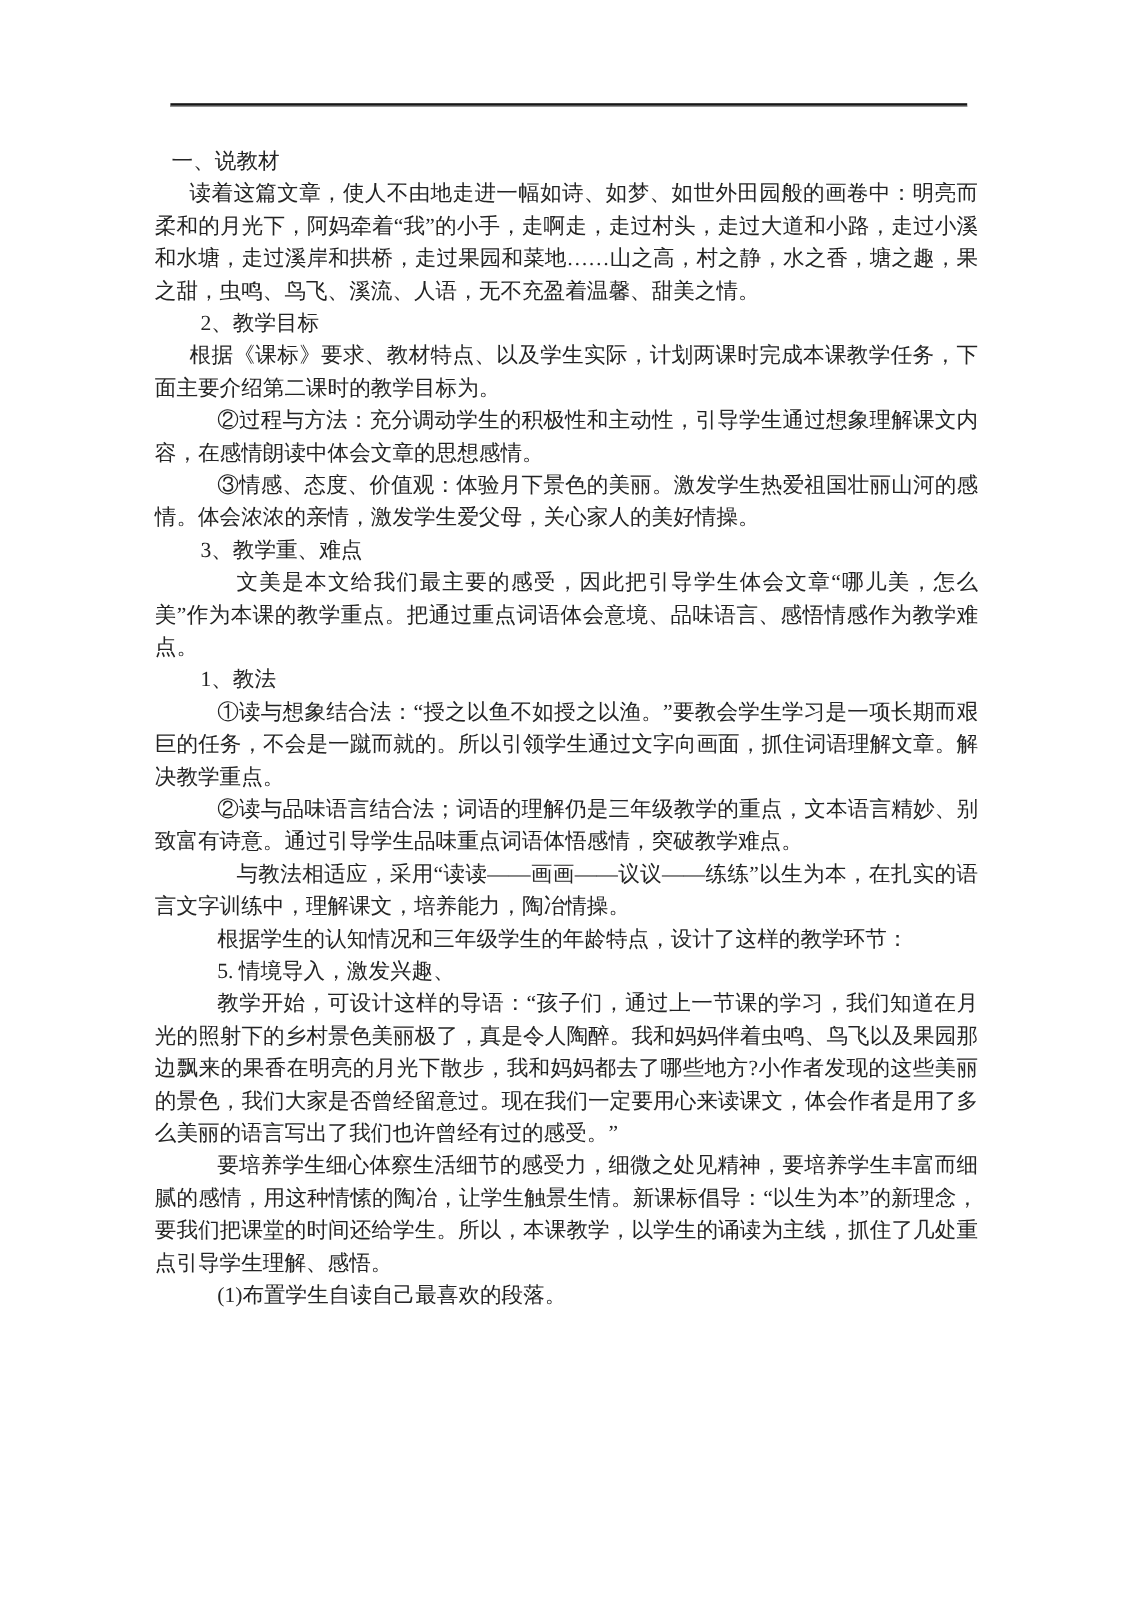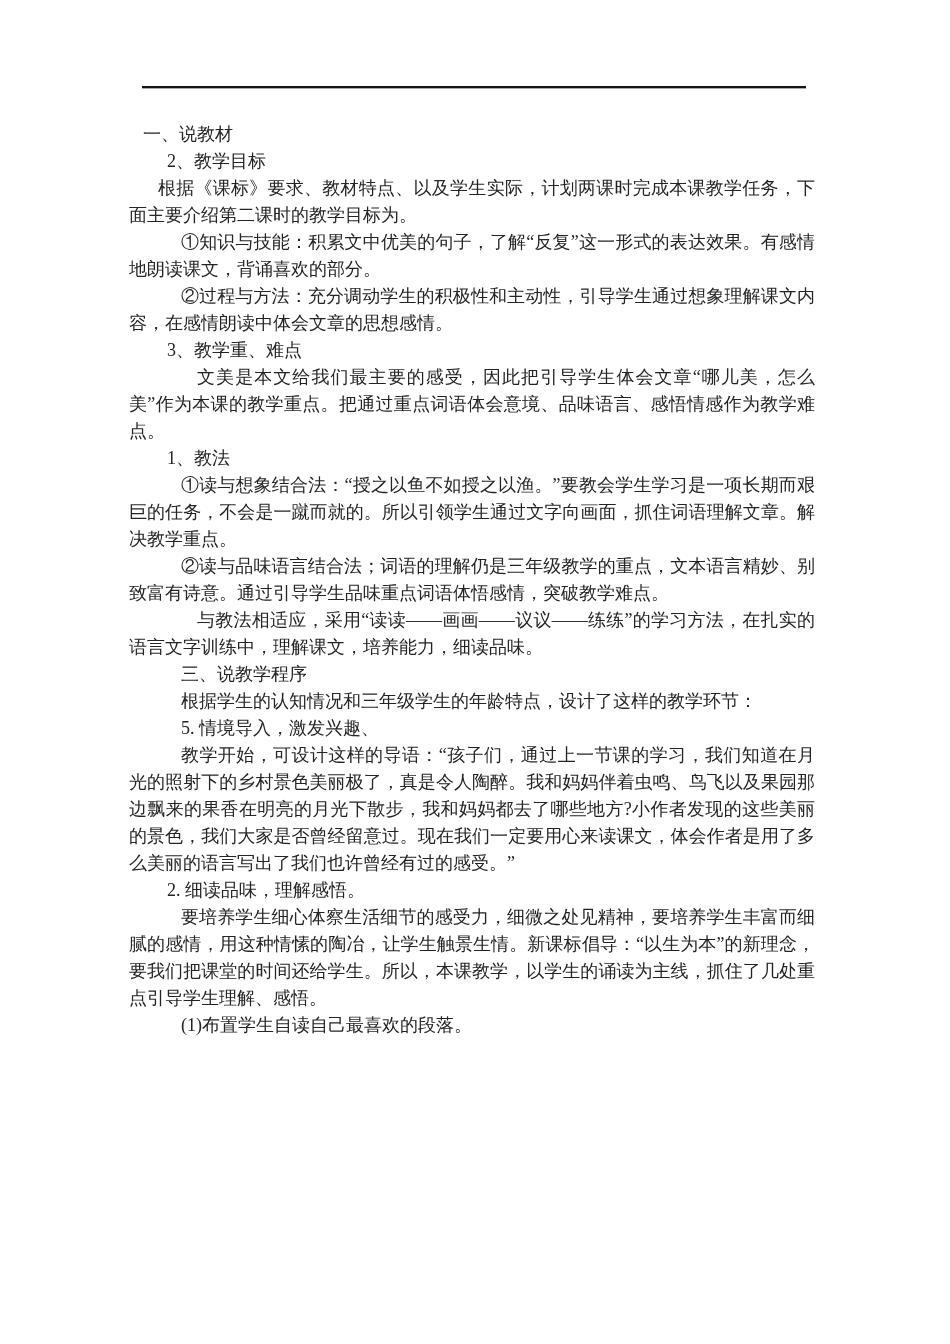--- a/index.html
+++ b/index.html
@@ -37,33 +37,32 @@
   .gap{margin-top:26px}      
 </style>
 </head>
 <body>
 
 <div class="page">
   <div class="header-rule"></div>
 
   <div class="doc">
     <p class="ind-a">一、说教材</p>
+    <p class="ind-c">读着这篇文章，使人不由地走进一幅如诗、如梦、如世外田园般的画卷中：明亮而柔和的月光下，阿妈牵着“我”的小手，走啊走，走过村头，走过大道和小路，走过小溪和水塘，走过溪岸和拱桥，走过果园和菜地……山之高，村之静，水之香，塘之趣，果之甜，虫鸣、鸟飞、溪流、人语，无不充盈着温馨、甜美之情。</p>
     <p class="ind-b">2、教学目标</p>
     <p class="ind-c">根据《课标》要求、教材特点、以及学生实际，计划两课时完成本课教学任务，下面主要介绍第二课时的教学目标为。</p>
-    <p class="ind-d">①知识与技能：积累文中优美的句子，了解“反复”这一形式的表达效果。有感情地朗读课文，背诵喜欢的部分。</p>
     <p class="ind-d">②过程与方法：充分调动学生的积极性和主动性，引导学生通过想象理解课文内容，在感情朗读中体会文章的思想感情。</p>
+    <p class="ind-d">③情感、态度、价值观：体验月下景色的美丽。激发学生热爱祖国壮丽山河的感情。体会浓浓的亲情，激发学生爱父母，关心家人的美好情操。</p>
     <p class="ind-b">3、教学重、难点</p>
     <p class="ind-e">文美是本文给我们最主要的感受，因此把引导学生体会文章“哪儿美，怎么美”作为本课的教学重点。把通过重点词语体会意境、品味语言、感悟情感作为教学难点。</p>
 
     <p class="ind-b">1、教法</p>
     <p class="ind-d">①读与想象结合法：“授之以鱼不如授之以渔。”要教会学生学习是一项长期而艰巨的任务，不会是一蹴而就的。所以引领学生通过文字向画面，抓住词语理解文章。解决教学重点。</p>
     <p class="ind-d">②读与品味语言结合法；词语的理解仍是三年级教学的重点，文本语言精妙、别致富有诗意。通过引导学生品味重点词语体悟感情，突破教学难点。</p>
-    <p class="ind-e">与教法相适应，采用“读读——画画——议议——练练”的学习方法，在扎实的语言文字训练中，理解课文，培养能力，细读品味。</p>
+    <p class="ind-e">与教法相适应，采用“读读——画画——议议——练练”以生为本，在扎实的语言文字训练中，理解课文，培养能力，陶冶情操。</p>
 
-    <p class="ind-d gap">三、说教学程序</p>
     <p class="ind-d">根据学生的认知情况和三年级学生的年龄特点，设计了这样的教学环节：</p>
     <p class="ind-d">5. 情境导入，激发兴趣、</p>
     <p class="ind-d">教学开始，可设计这样的导语：“孩子们，通过上一节课的学习，我们知道在月光的照射下的乡村景色美丽极了，真是令人陶醉。我和妈妈伴着虫鸣、鸟飞以及果园那边飘来的果香在明亮的月光下散步，我和妈妈都去了哪些地方?小作者发现的这些美丽的景色，我们大家是否曾经留意过。现在我们一定要用心来读课文，体会作者是用了多么美丽的语言写出了我们也许曾经有过的感受。”</p>
-    <p class="ind-b">2. 细读品味，理解感悟。</p>
     <p class="ind-d">要培养学生细心体察生活细节的感受力，细微之处见精神，要培养学生丰富而细腻的感情，用这种情愫的陶冶，让学生触景生情。新课标倡导：“以生为本”的新理念，要我们把课堂的时间还给学生。所以，本课教学，以学生的诵读为主线，抓住了几处重点引导学生理解、感悟。</p>
     <p class="ind-d">(1)布置学生自读自己最喜欢的段落。</p>
   </div>
 </div>
 
 </body></html>

